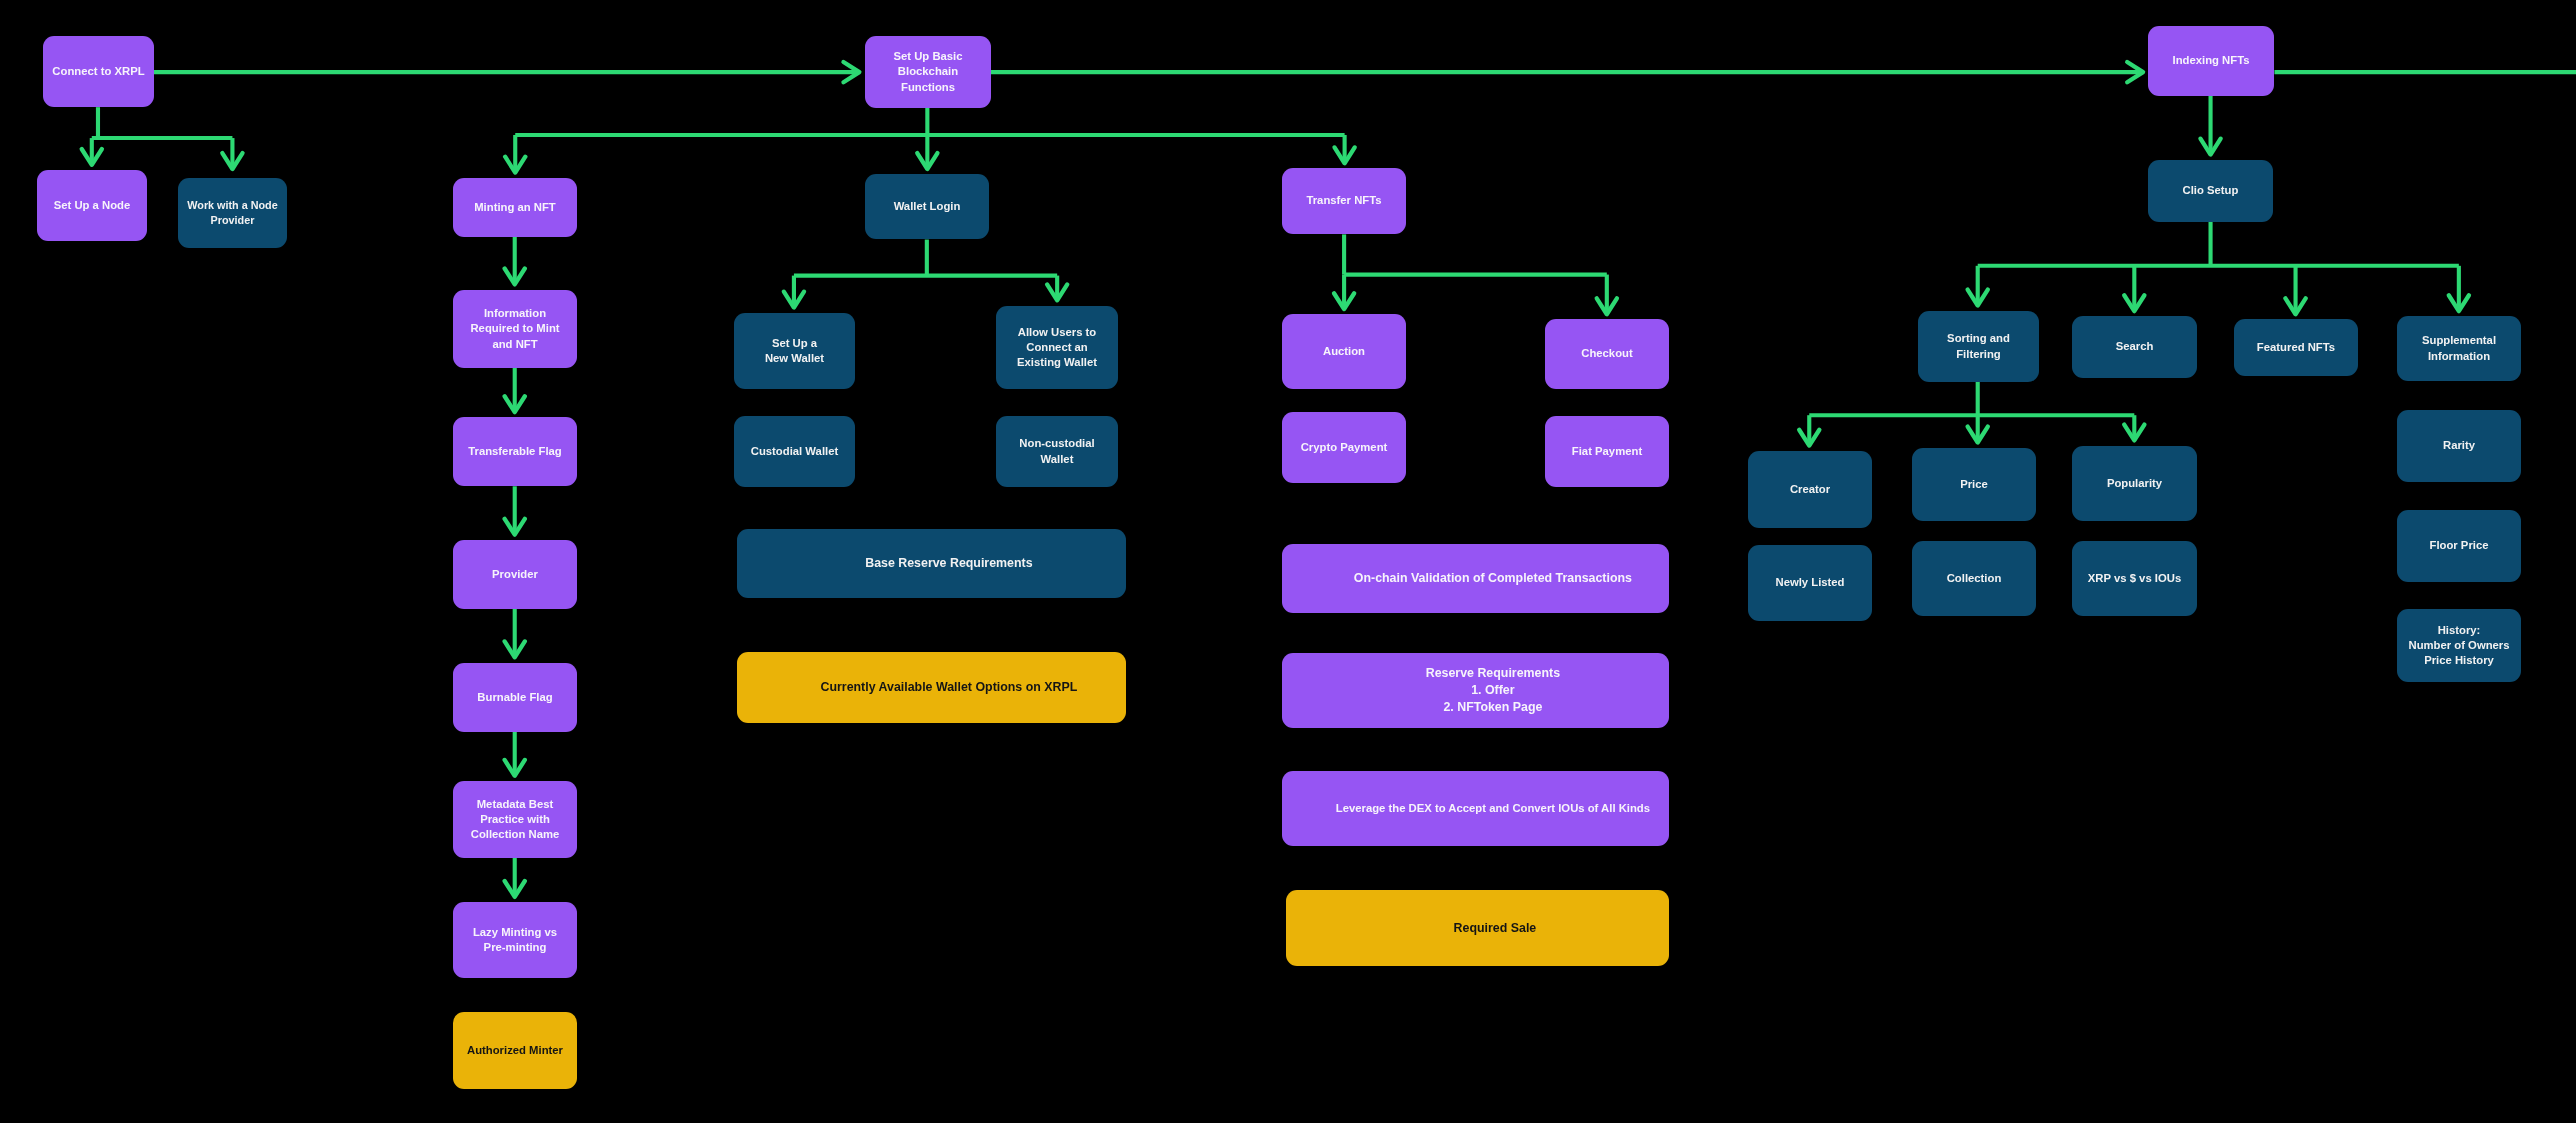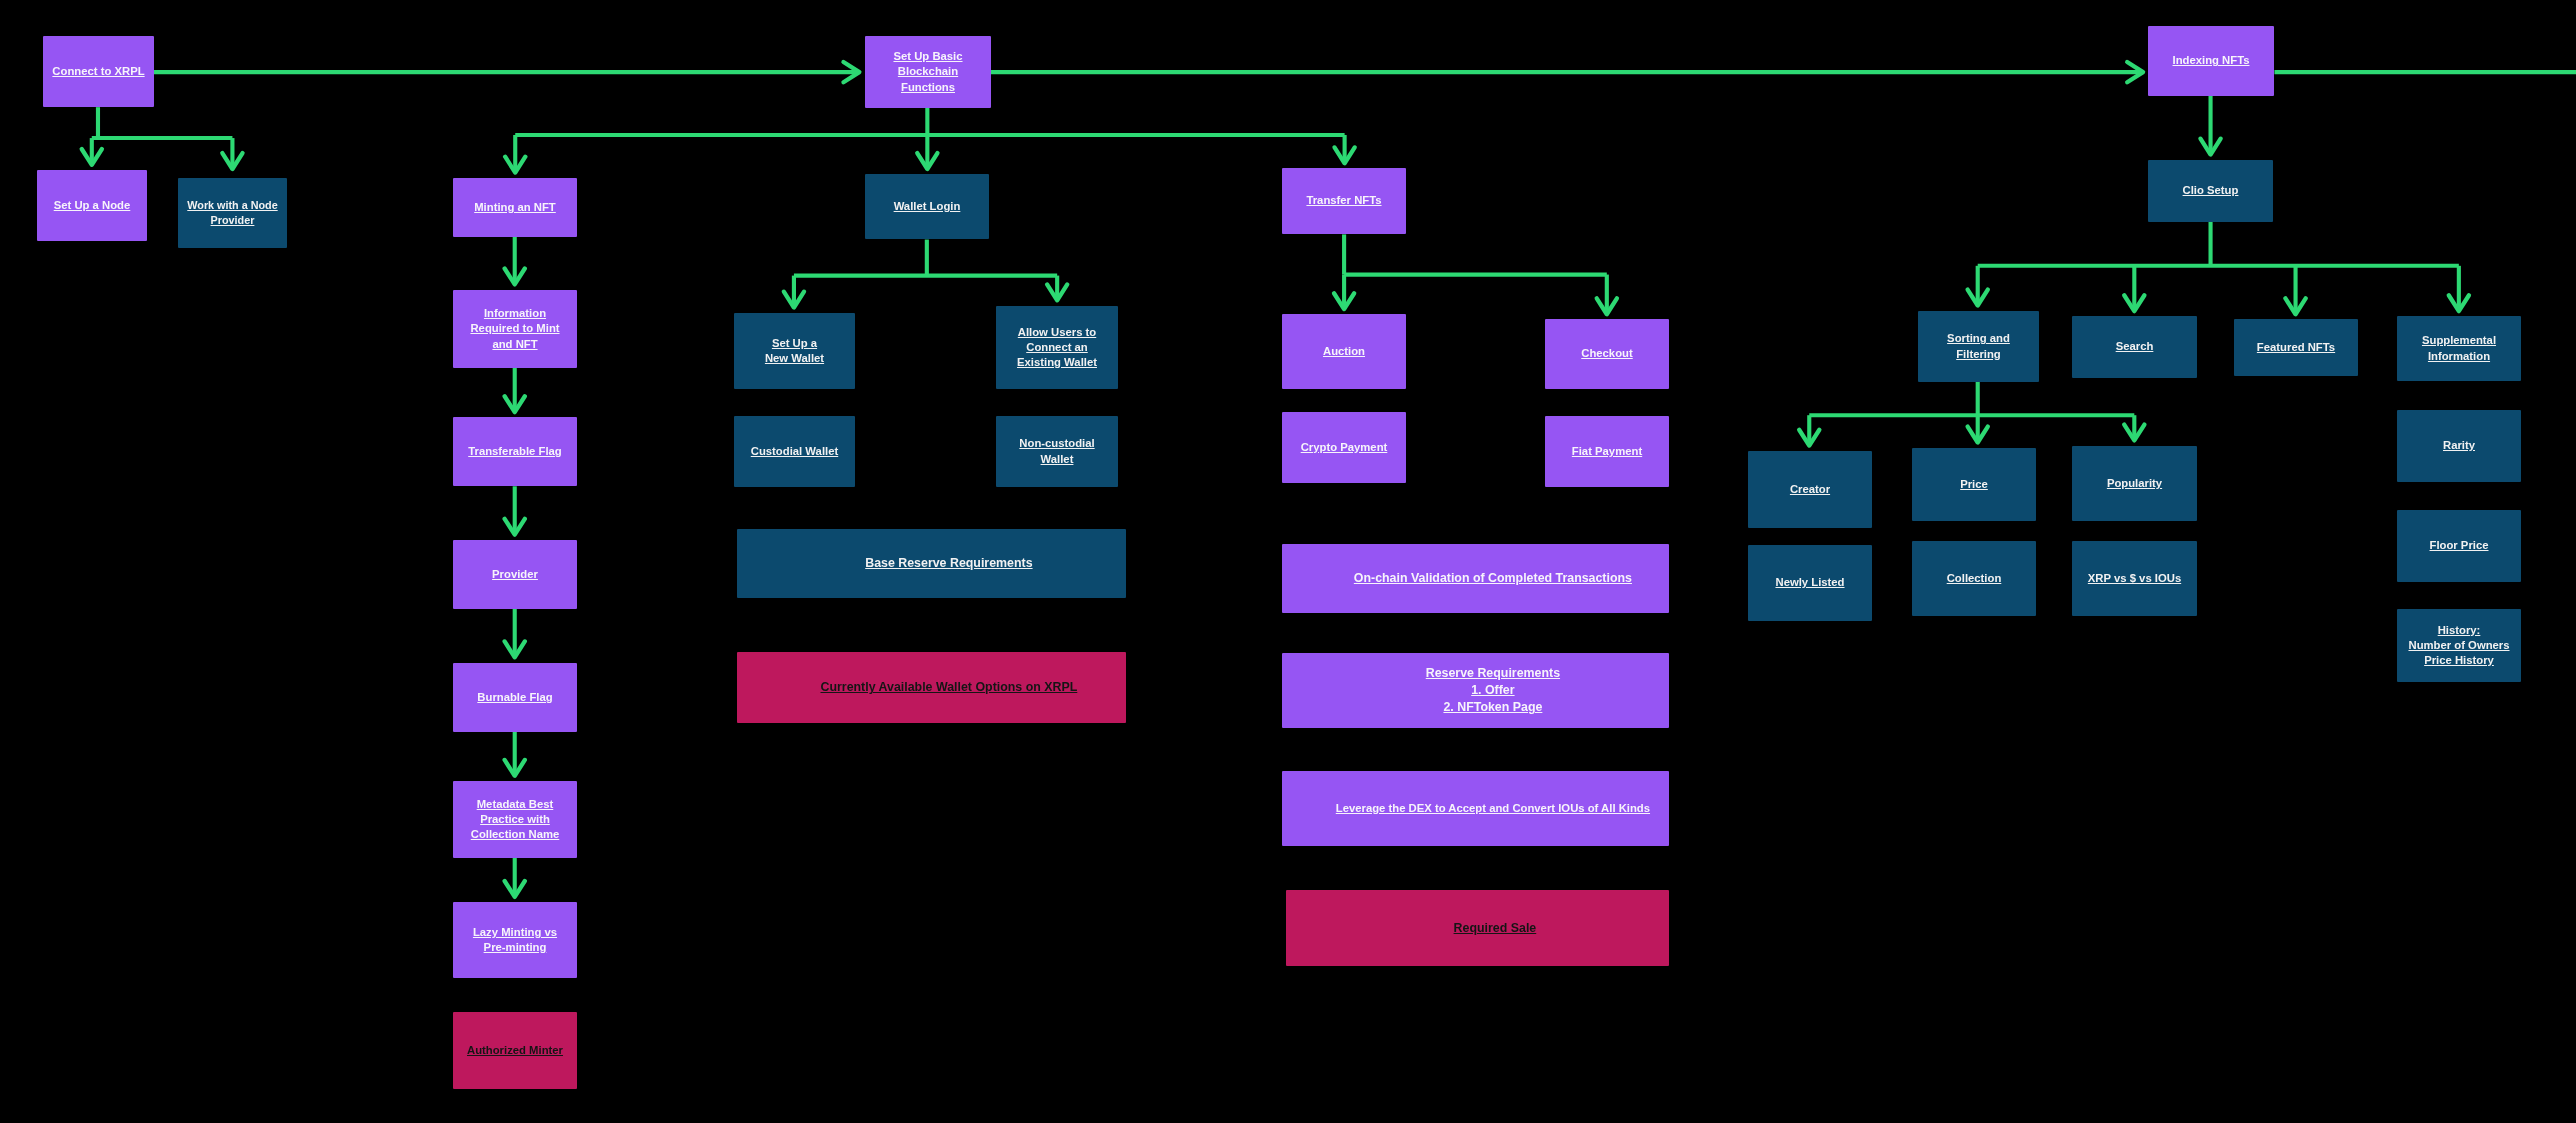--- a/index.html
+++ b/index.html
@@ -1,24 +1,24 @@
 <!DOCTYPE html>
 <html style="font-size:8.2px"><head>
 <meta charset="utf-8">
 <style>
   html,body{margin:0;padding:0;background:#000;}
   .canvas{position:relative;width:2784px;height:1123px;background:#000;overflow:hidden;
           font-family:"Liberation Sans", sans-serif;}
   svg.wires{position:absolute;left:0;top:0;z-index:1;}
   .node{position:absolute;z-index:2;display:flex;align-items:center;justify-content:center;
-        text-align:center;border-radius:1px;font-weight:700;font-size:11.3px;line-height:1.35;
-        white-space:pre-line;padding:3.1px 5.2px;box-sizing:border-box;text-decoration:underline;}
+        text-align:center;border-radius:11px;font-weight:700;font-size:11.3px;line-height:1.35;
+        white-space:pre-line;padding:3.1px 5.2px;box-sizing:border-box;}
   .node.purple{background:#9655f3;color:#f7f4fb;}
   .node.dark{background:#0c4a6e;color:#f2f2f2;}
-  .node.white{background:#be185d;color:#151515;}
+  .node.white{background:#eab308;color:#151515;}
   .node.wide{font-size:12.4px;padding-left:40px;}
 </style>
 </head>
 <body>
 
 <div class="canvas">
 
   <svg class="wires" width="2784" height="1123" viewBox="0 0 5404 2180">
     <defs>
       <marker id="arw" viewBox="0 0 20 20" refX="16" refY="10" markerWidth="7" markerHeight="7" orient="auto-start-reverse" markerUnits="strokeWidth">

